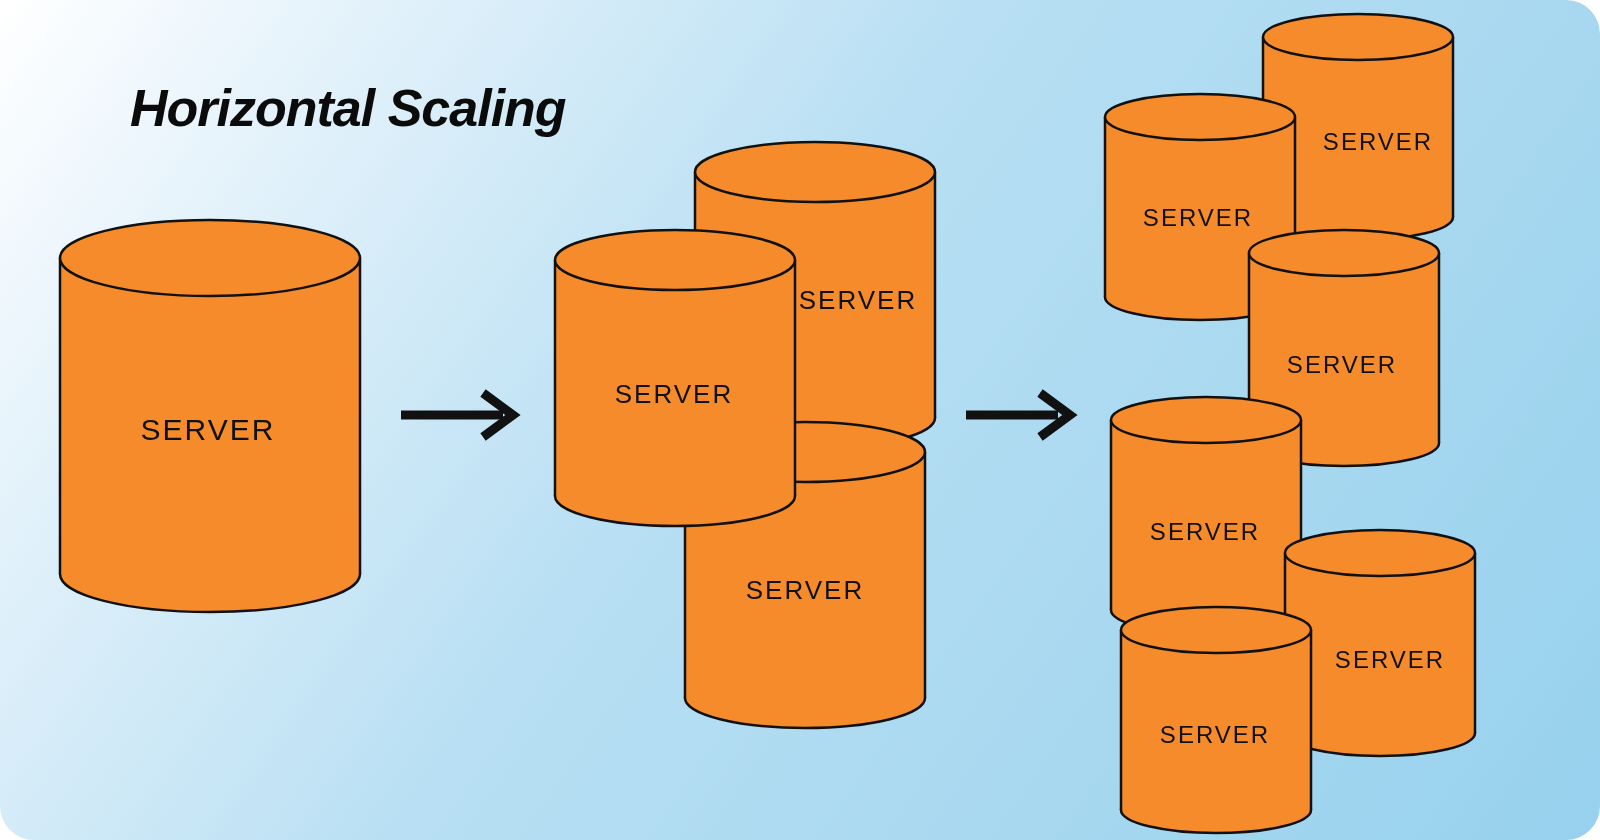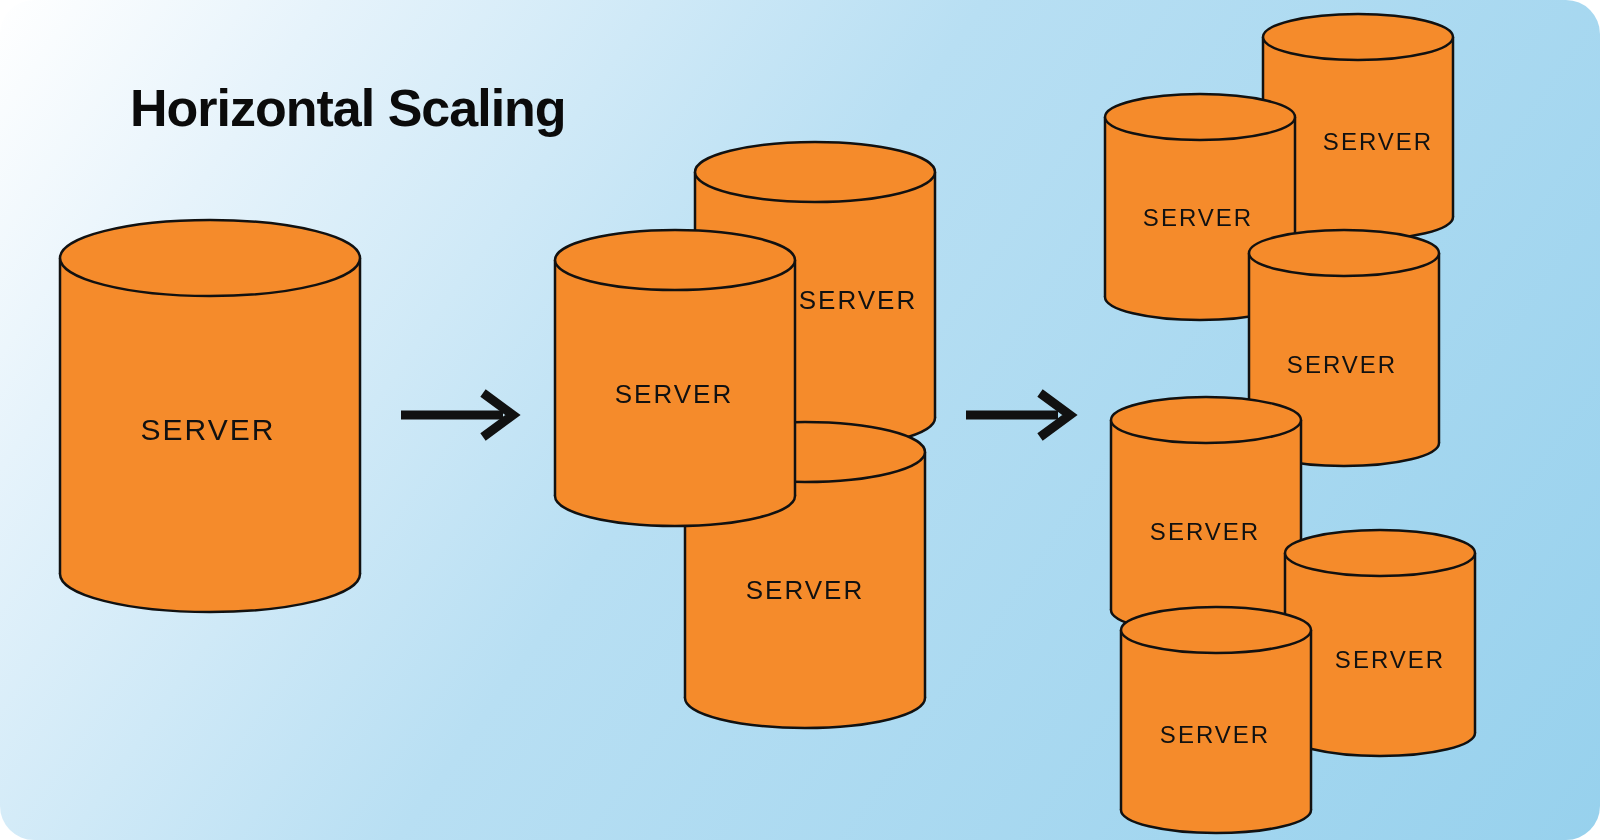--- a/index.html
+++ b/index.html
@@ -18,20 +18,21 @@
     overflow: hidden;
   }
   .title {
     position: absolute;
     left: 130px;
     top: 78px;
     font-weight: 800;
     font-size: 52px;
     letter-spacing: -1px;
     color: #0b0b0b;
+    font-style: italic;
   }
   .cyl {
     position: absolute;
   }
   .cyl-label {
     position: absolute;
     font-size: 26px;
     letter-spacing: 2px;
     color: #111;
     font-weight: 500;

